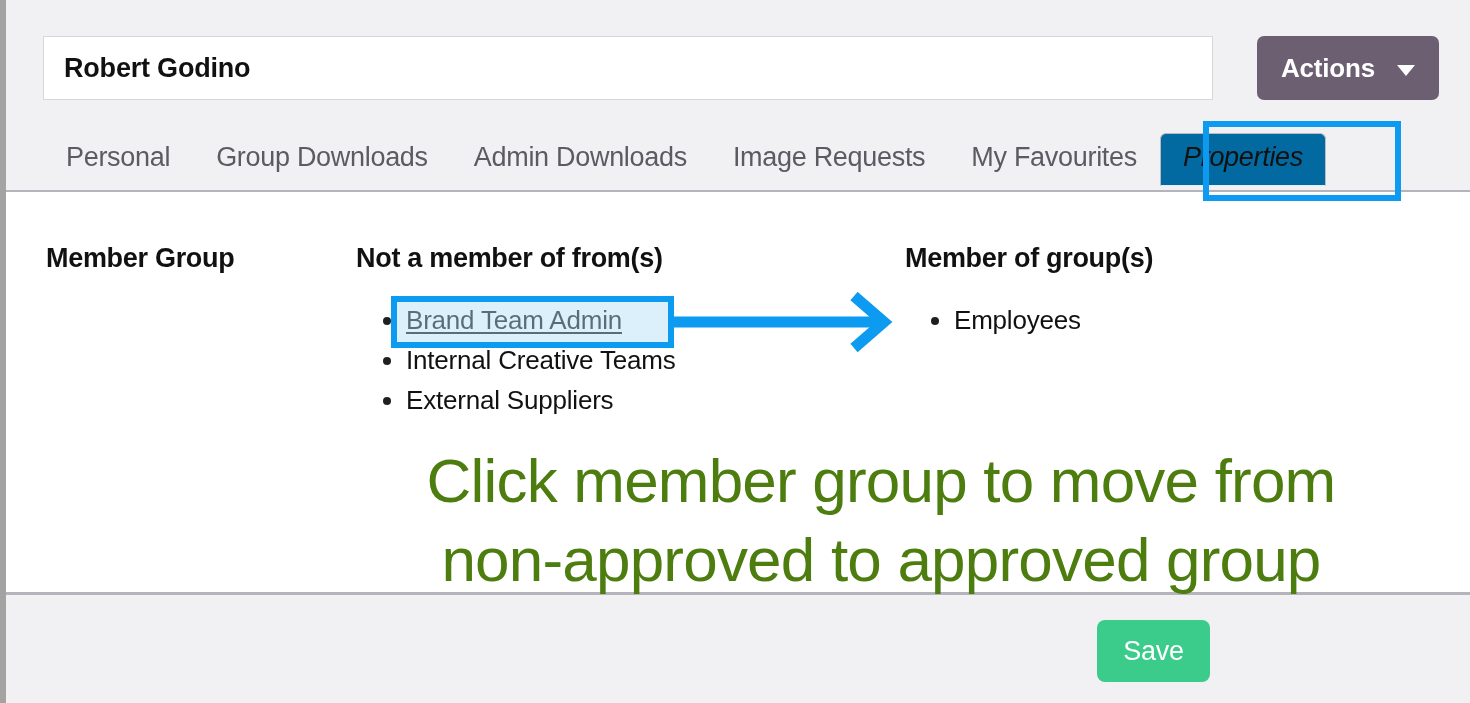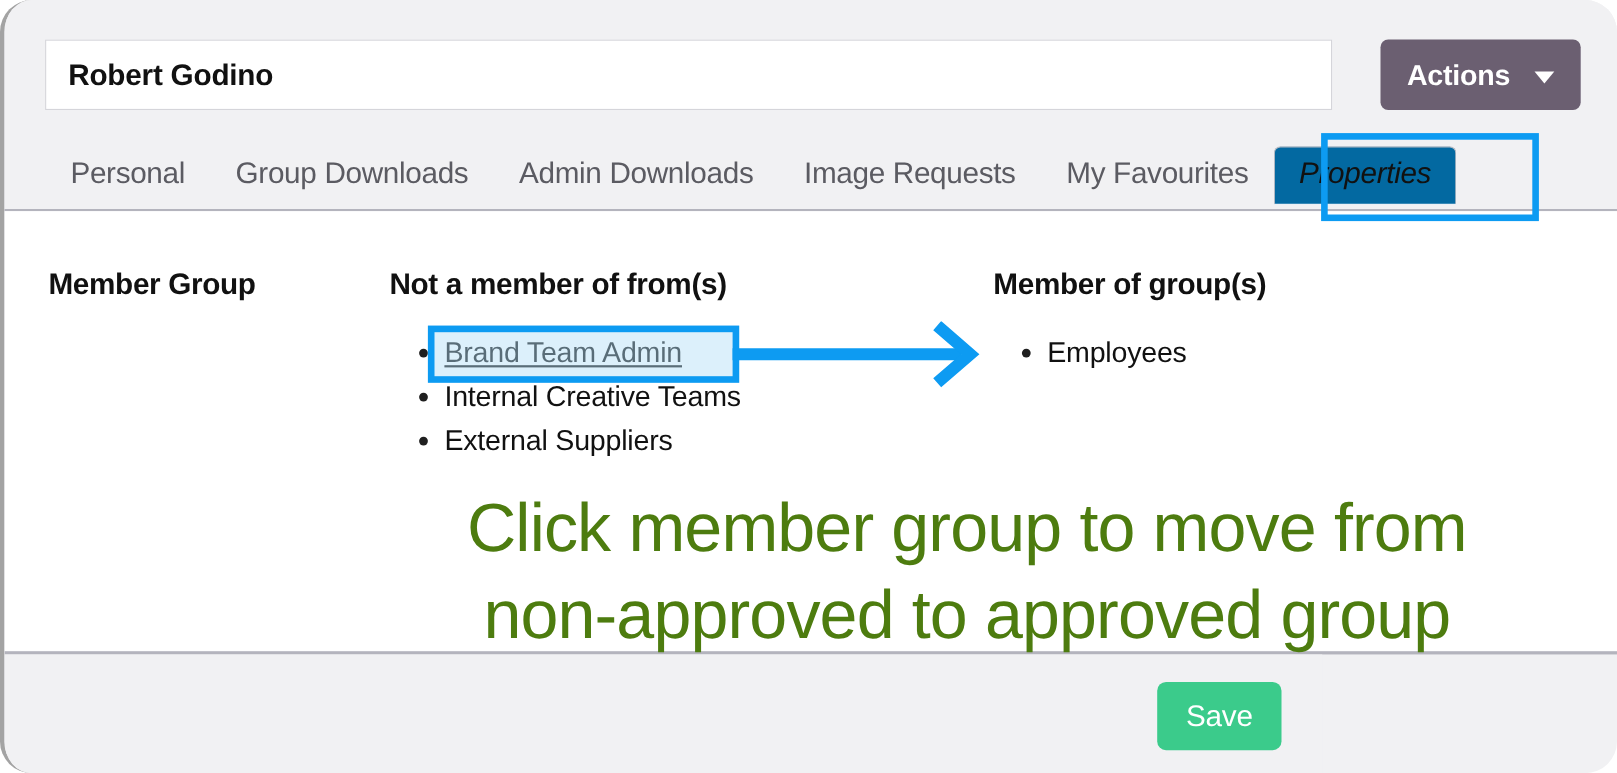--- a/index.html
+++ b/index.html
@@ -12,23 +12,22 @@
     background: #ffffff;
     font-family: "Liberation Sans", sans-serif;
     overflow: hidden;
   }
   .page {
     position: relative;
     width: 1470px;
     height: 703px;
     background: #f1f1f3;
     box-sizing: border-box;
-    border-left: 4px solid #a3a3a3;
+    border-left: 6px solid #a3a3a3;
     overflow: hidden;
-    border-radius: 29px;
   }
 
   
   .header {
     position: absolute;
     left: 0; top: 0;
     width: 1467px;
     height: 190px;
     background: #f1f1f3;
   }
@@ -232,20 +231,21 @@
   }
 
   
   .footer {
     position: absolute;
     left: 0;
     top: 595px;
     width: 1198px;
     height: 108px;
     background: #f1f1f3;
+    padding-left: 43px;
   }
   .save-button {
     position: absolute;
     right: 37px;
     top: 25px;
     width: 113px;
     height: 62px;
     background: #3bcb8b;
     border: none;
     border-radius: 8px;

